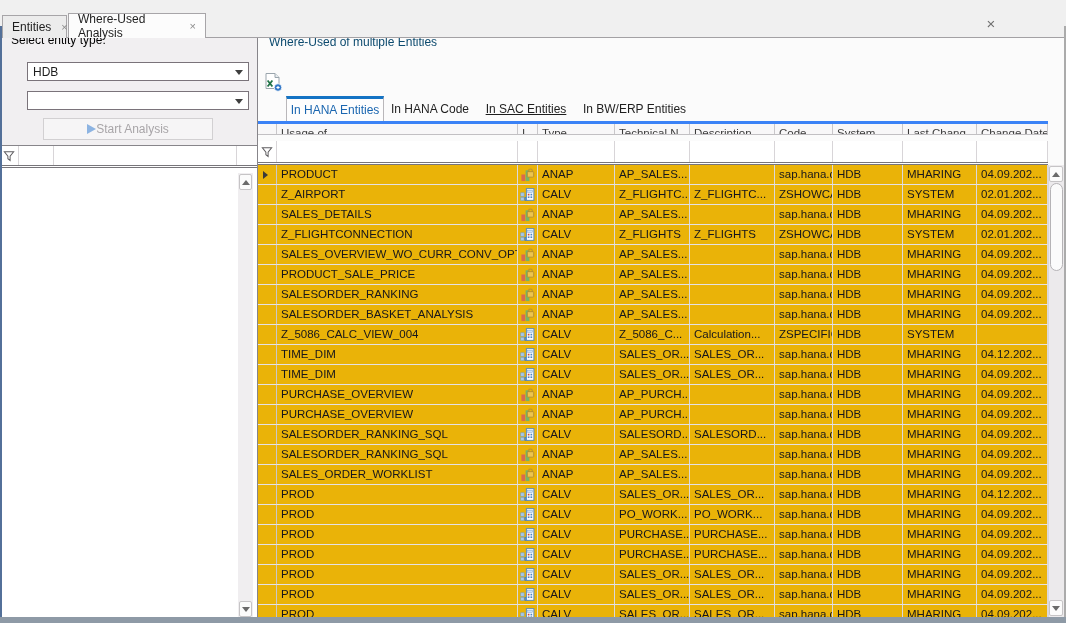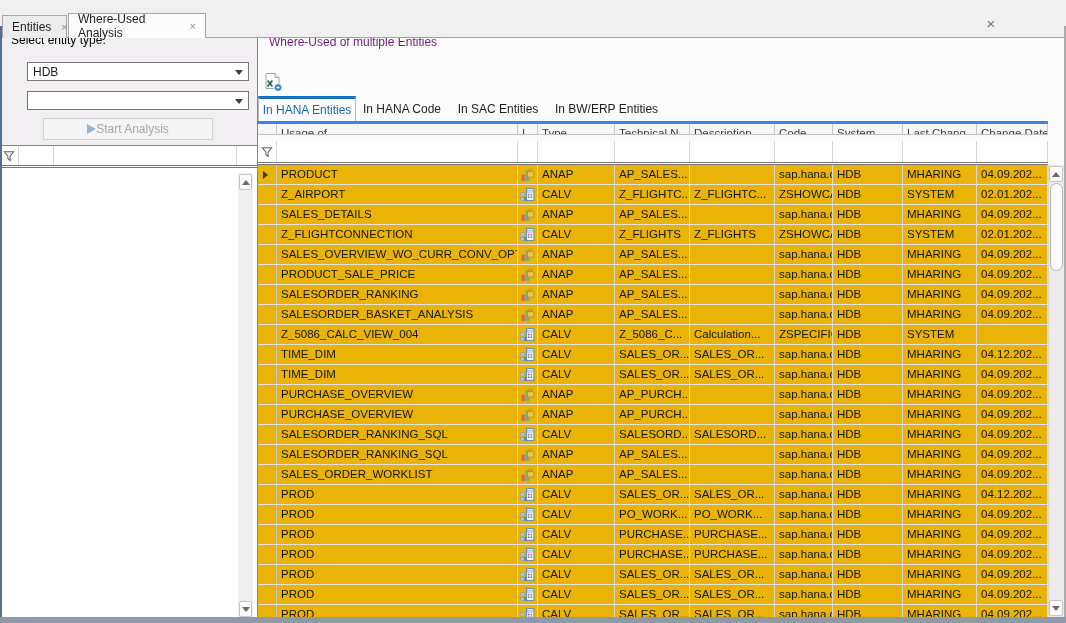--- a/index.html
+++ b/index.html
@@ -53,21 +53,21 @@
             border:1px solid #c6c4c6; border-radius:2px;
             display:flex; align-items:center; justify-content:center; }
   .sb-up { top:1px; } .sb-down { bottom:1px; }
   .tri-up { width:0; height:0; border-left:4px solid transparent; border-right:4px solid transparent;
             border-bottom:5px solid #6a6a6a; }
   .tri-down { width:0; height:0; border-left:4px solid transparent; border-right:4px solid transparent;
               border-top:5px solid #6a6a6a; }
 
   
   .right-panel { position:absolute; left:258px; top:26px; width:808px; height:591px; background:#fbfbfb; }
-  .rp-title { position:absolute; left:11px; top:9px; color:#701a75; }
+  .rp-title { position:absolute; left:11px; top:9px; color:#0c4a6e; }
   .rp-export { position:absolute; left:5px; top:46px; width:22px; height:22px; }
 
   .rp-tabs { position:absolute; left:0; top:70px; height:25px; display:flex; }
   .rtab { height:25px; display:flex; align-items:center; justify-content:center;
           font-size:12px; color:#1e1e1e; }
   .rtab.active { background:#fdfdfd; border-top:3px solid #1473c4;
                  border-left:1px solid #b9b7ba; border-right:1px solid #b9b7ba; color:#1a66b0; }
 
   .grid { position:absolute; left:0; top:95px; width:808px; height:496px; }
   .gridcols { display:grid; grid-template-columns:19px 241px 20px 77px 75px 85px 58px 70px 74px 71px; }
@@ -156,23 +156,23 @@
     <svg viewBox="0 0 20 20" width="20" height="20">
       <path d="M3 1.5 h9 l4 4 v11 h-13 z" fill="#ffffff" stroke="#9aa5ad" stroke-width="1"></path>
       <path d="M12 1.5 v4 h4" fill="#e8edf0" stroke="#9aa5ad" stroke-width="1"></path>
       <path d="M4.6 8.5 l4.8 6 M9.4 8.5 l-4.8 6" stroke="#1f7246" stroke-width="1.8"></path>
       <circle cx="15" cy="15.5" r="3.8" fill="#3579c8" stroke="#ffffff" stroke-width="0.8"></circle>
       <path d="M13.4 15.5 h3.2 M15 13.9 v3.2" stroke="#ffffff" stroke-width="1.1"></path>
     </svg>
   </div>
 
   <div class="rp-tabs">
-    <div class="rtab active" style="width:98px;">In HANA Entities</div>
+    <div class="rtab active" style="width:98px;margin-left:28px;">In HANA Entities</div>
     <div class="rtab" style="width:92px;">In HANA Code</div>
-    <div class="rtab" style="width:100px;">In SAC Entities</div>
+    <div class="rtab" style="width:100px;text-decoration:underline;">In SAC Entities</div>
     <div class="rtab" style="width:117px;">In BW/ERP Entities</div>
   </div>
 
   <div class="grid">
     <div class="ghead gridcols">
       <div class="hc"></div>
       <div class="hc">Usage of</div>
       <div class="hc">I..</div>
       <div class="hc">Type</div>
       <div class="hc">Technical N...</div>

